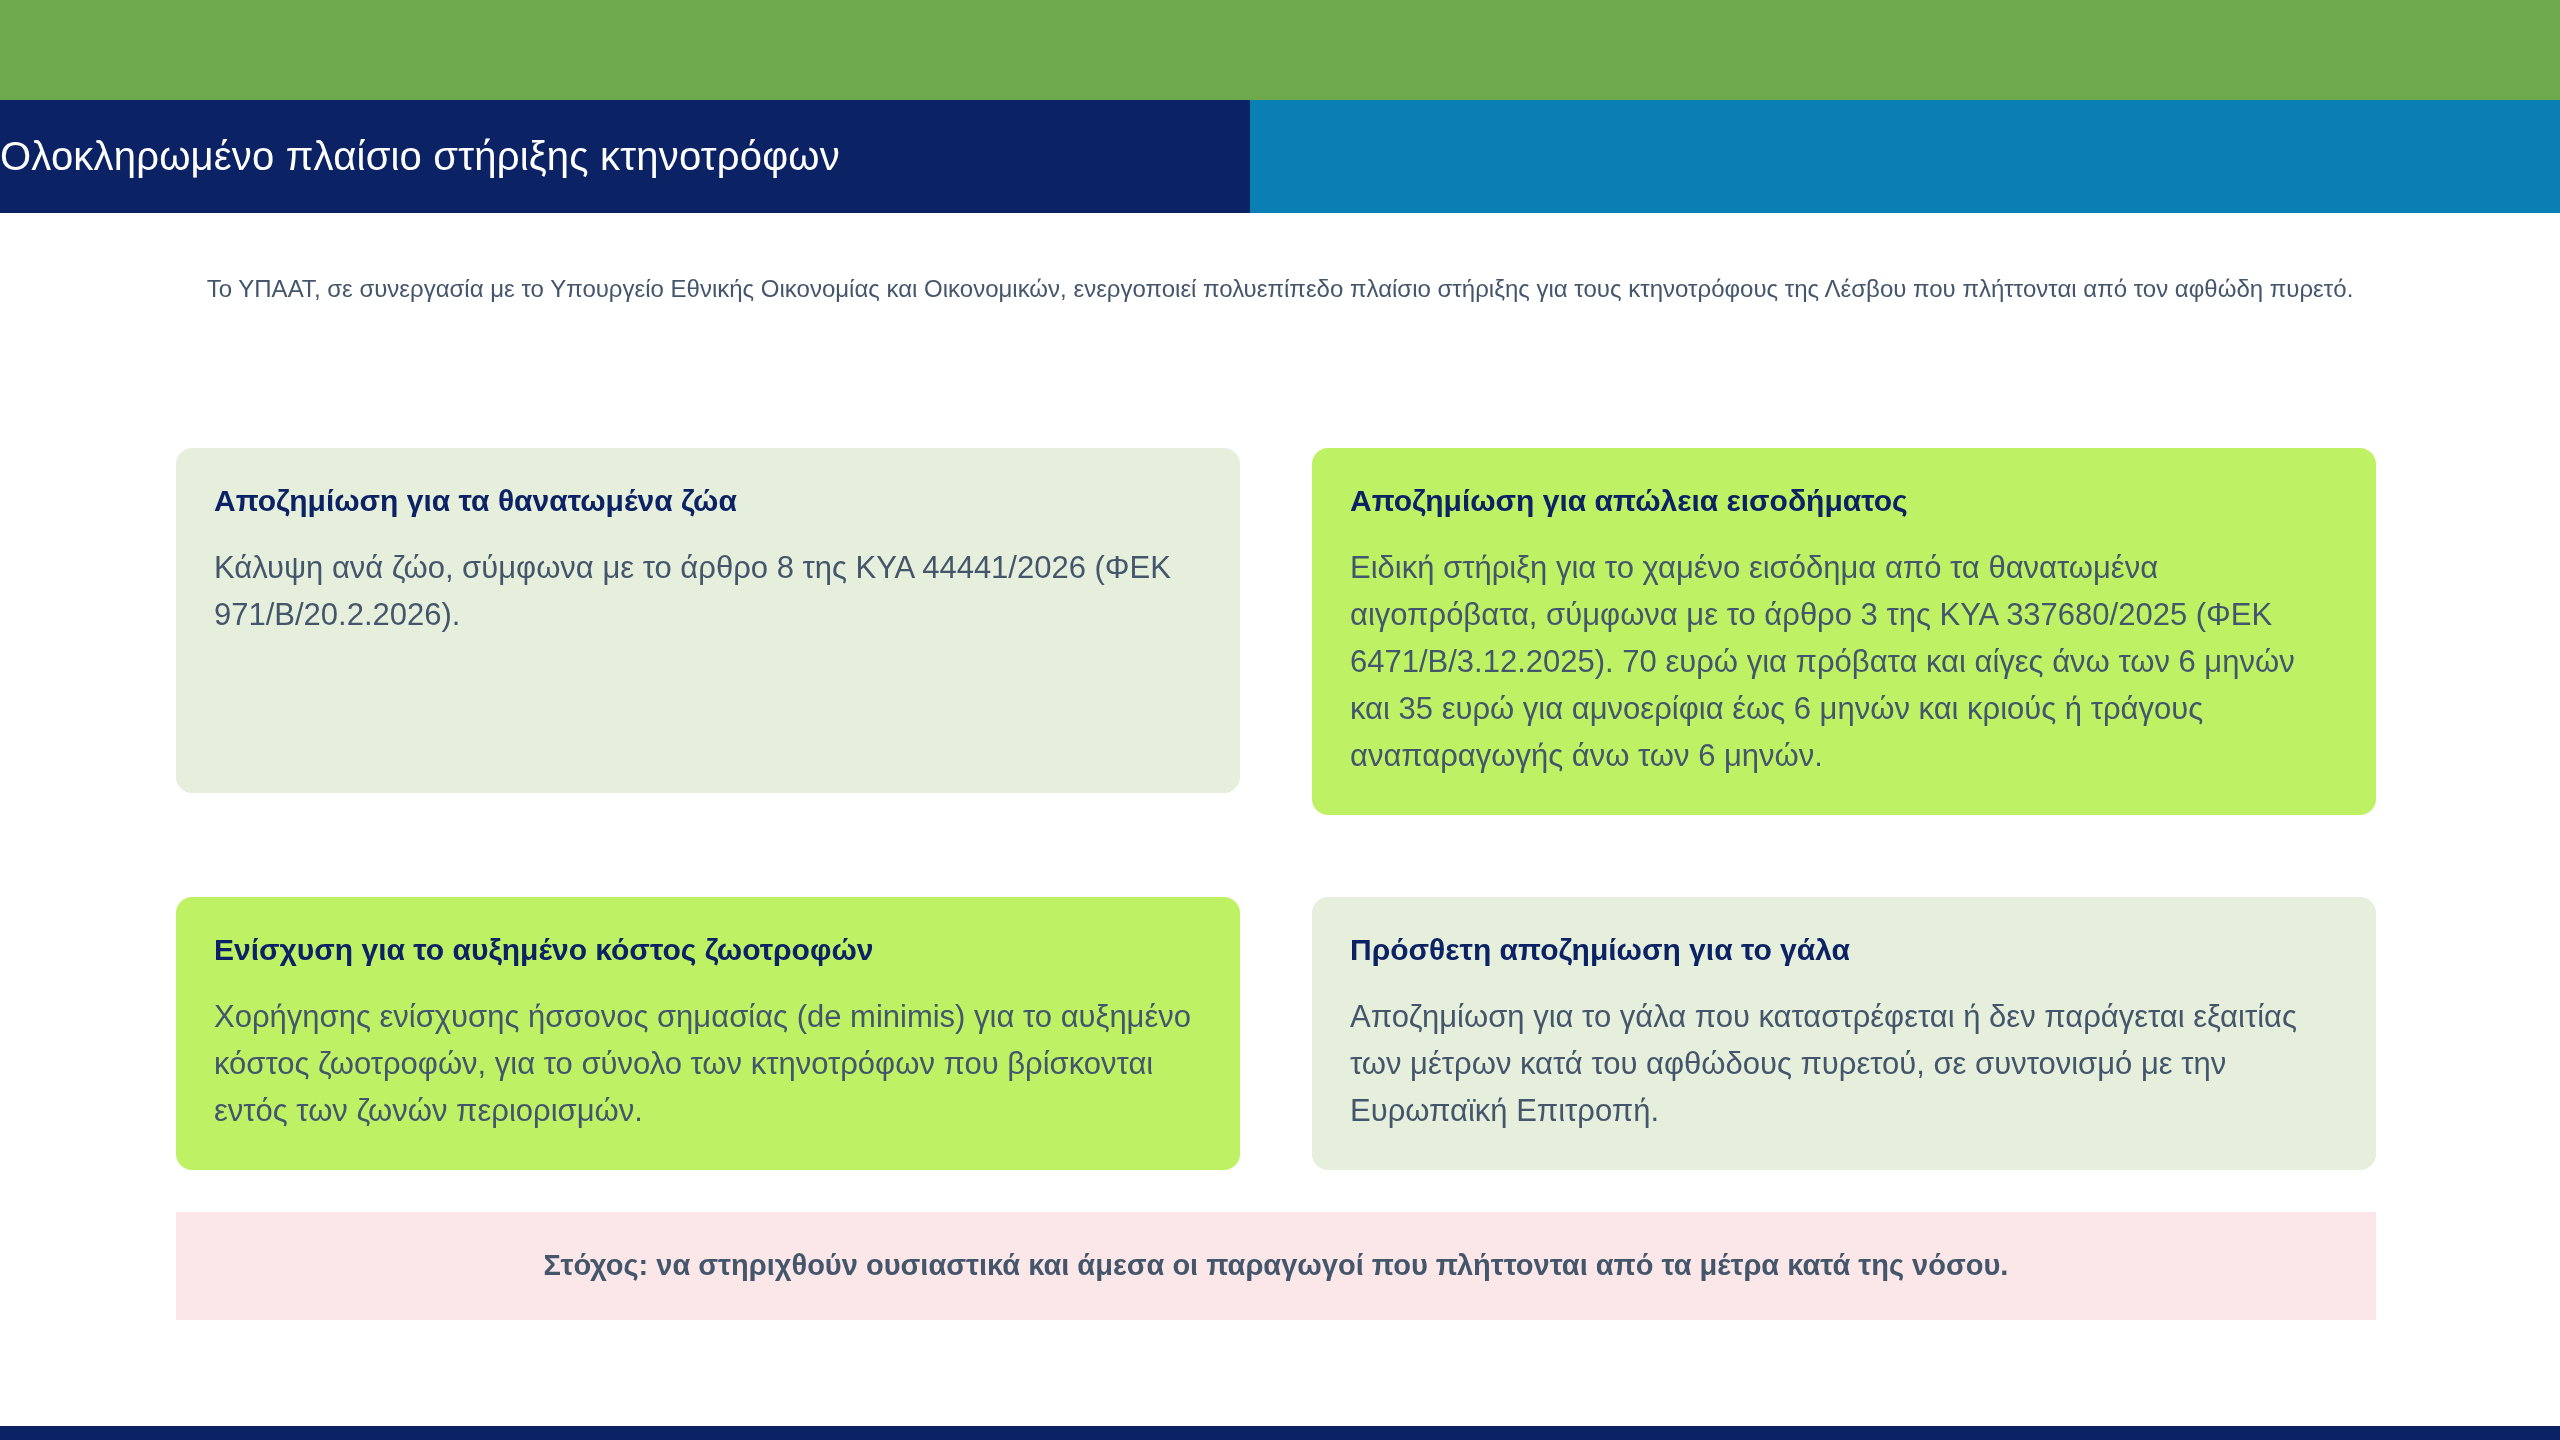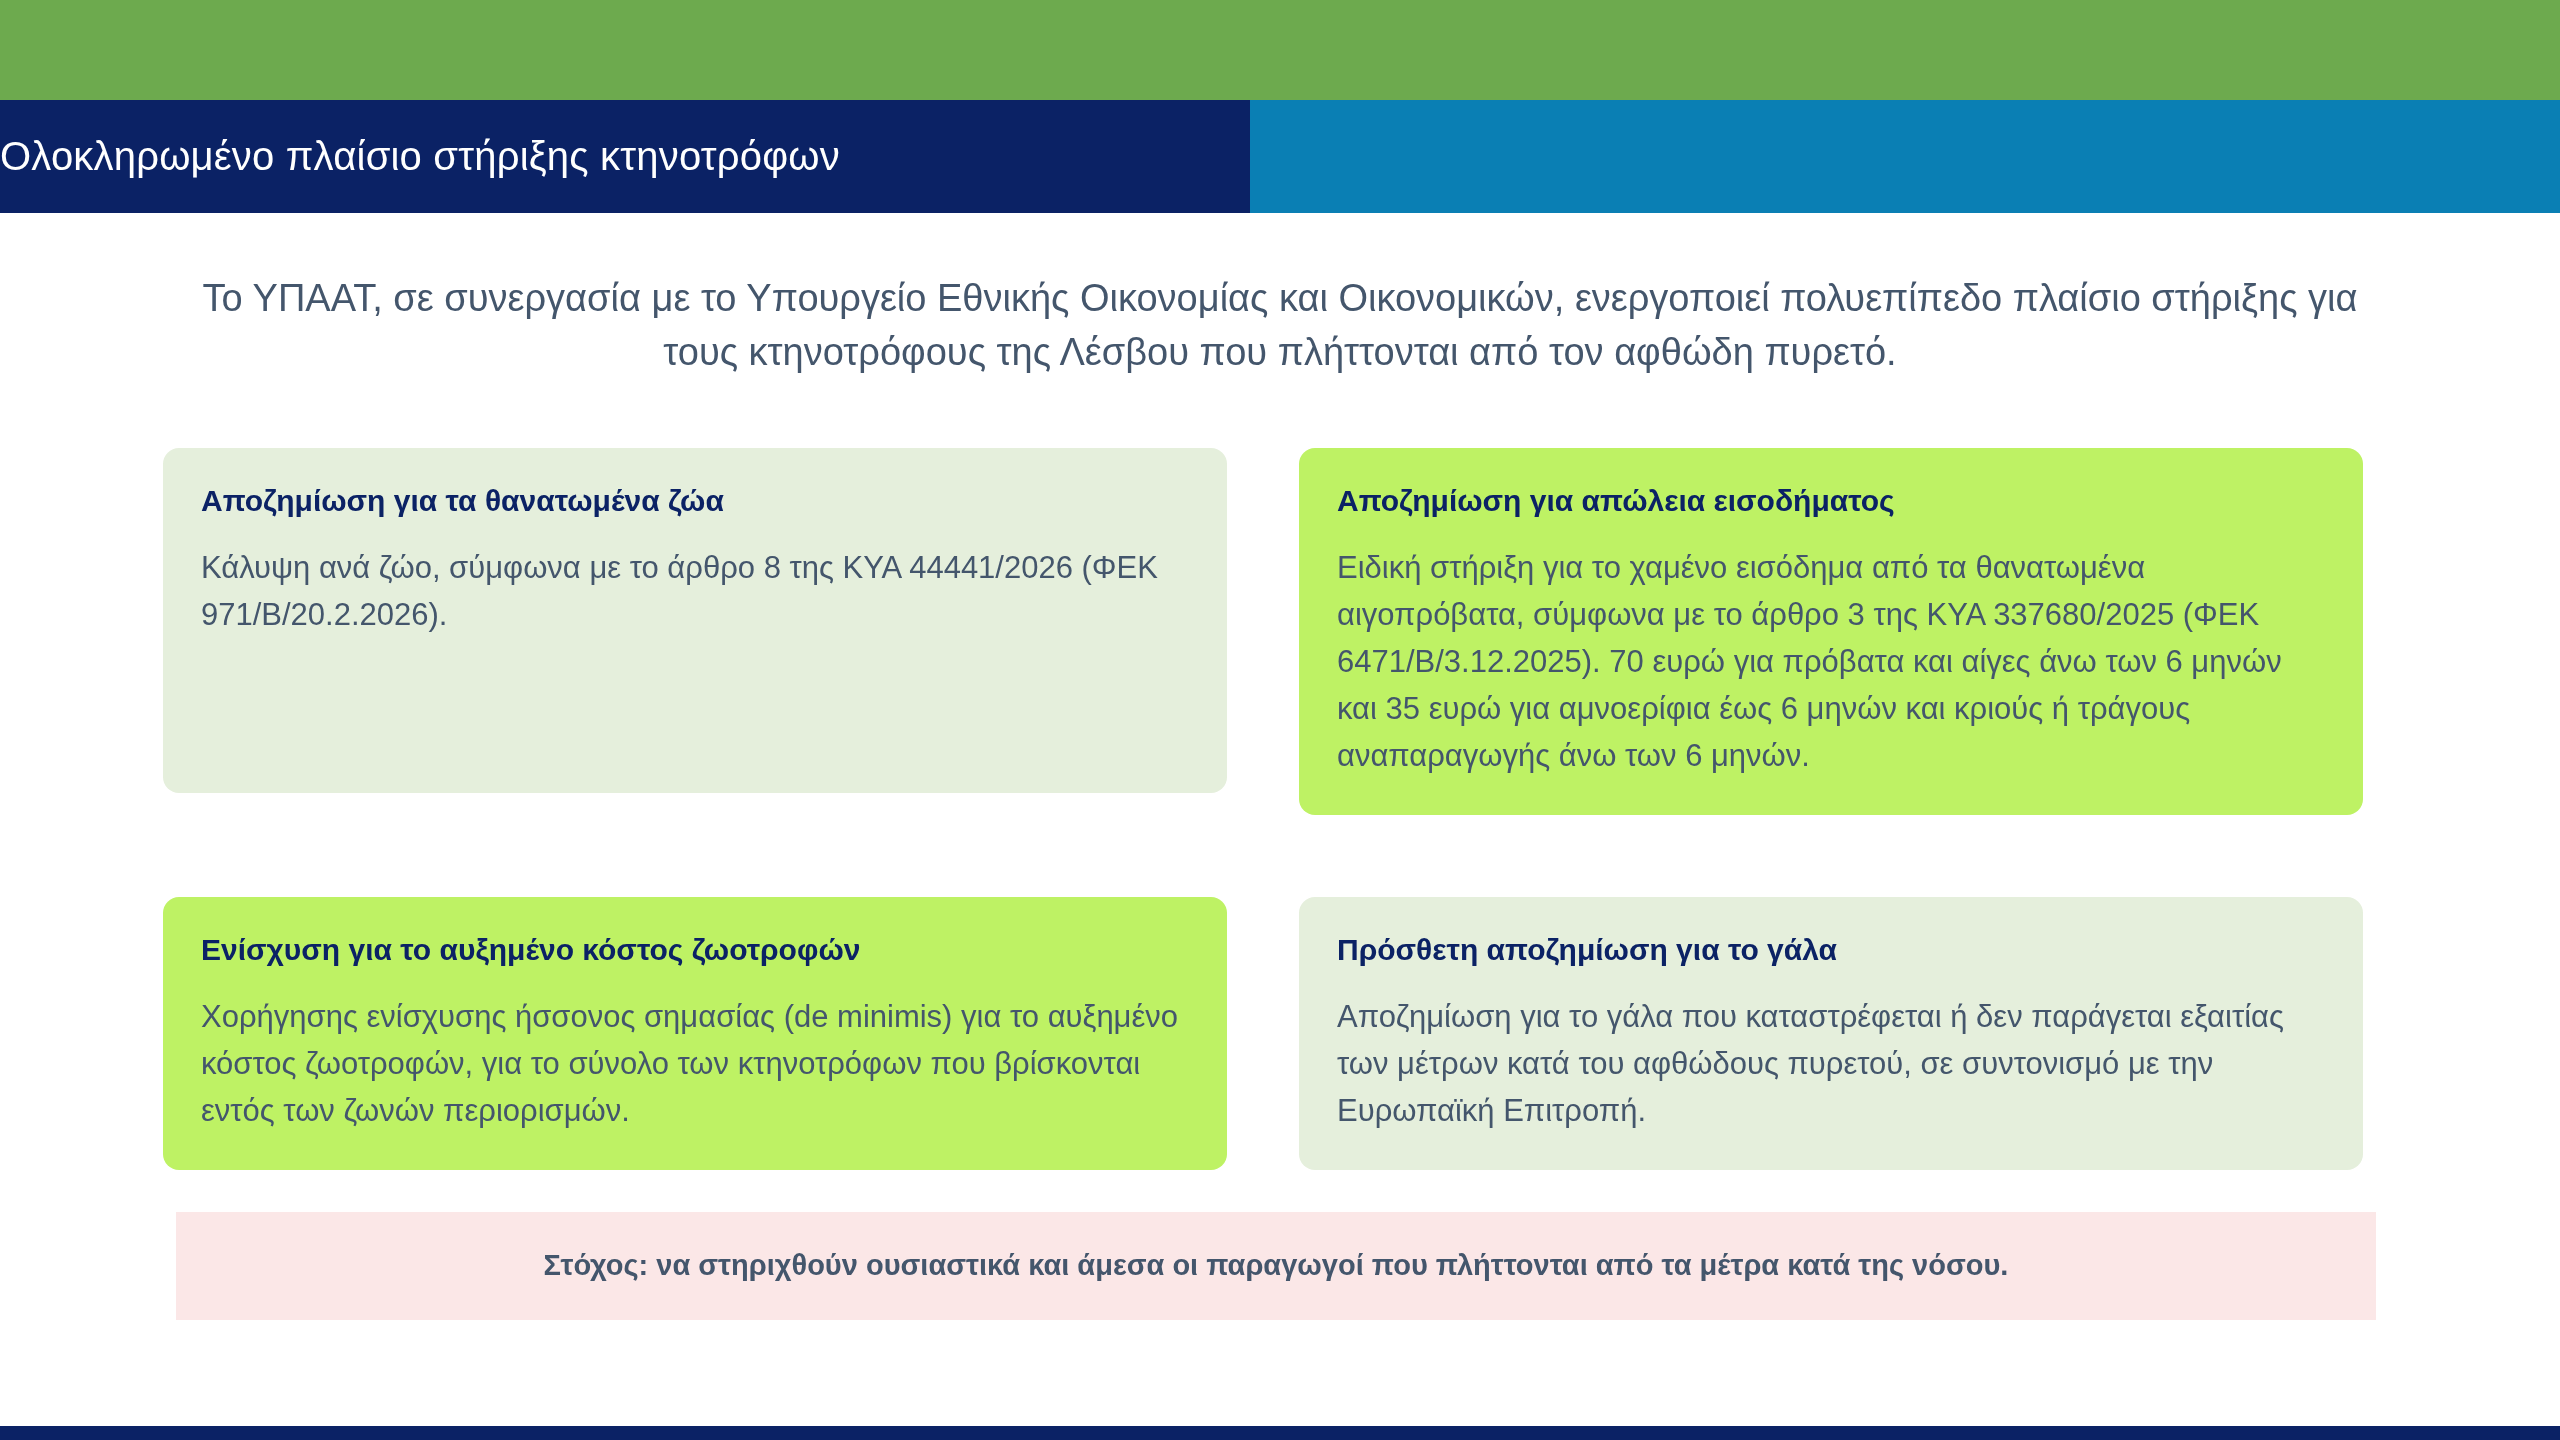--- a/index.html
+++ b/index.html
@@ -62,29 +62,29 @@
   }
 
   
   .intro {
     position: absolute;
     left: 180px;
     top: 272px;
     width: 2200px;
     text-align: center;
     color: #44566c;
-    font-size: 38px;
+    font-size: 24px;
     line-height: 1.42;
     font-weight: 400;
   }
 
   
   .cards {
     position: absolute;
-    left: 163px;
+    left: 176px;
     top: 448px;
     width: 2200px;
   }
   .card-row {
     display: flex;
     gap: 72px;
     align-items: flex-start;
   }
   .card-row.row-two {
     margin-top: 82px;

